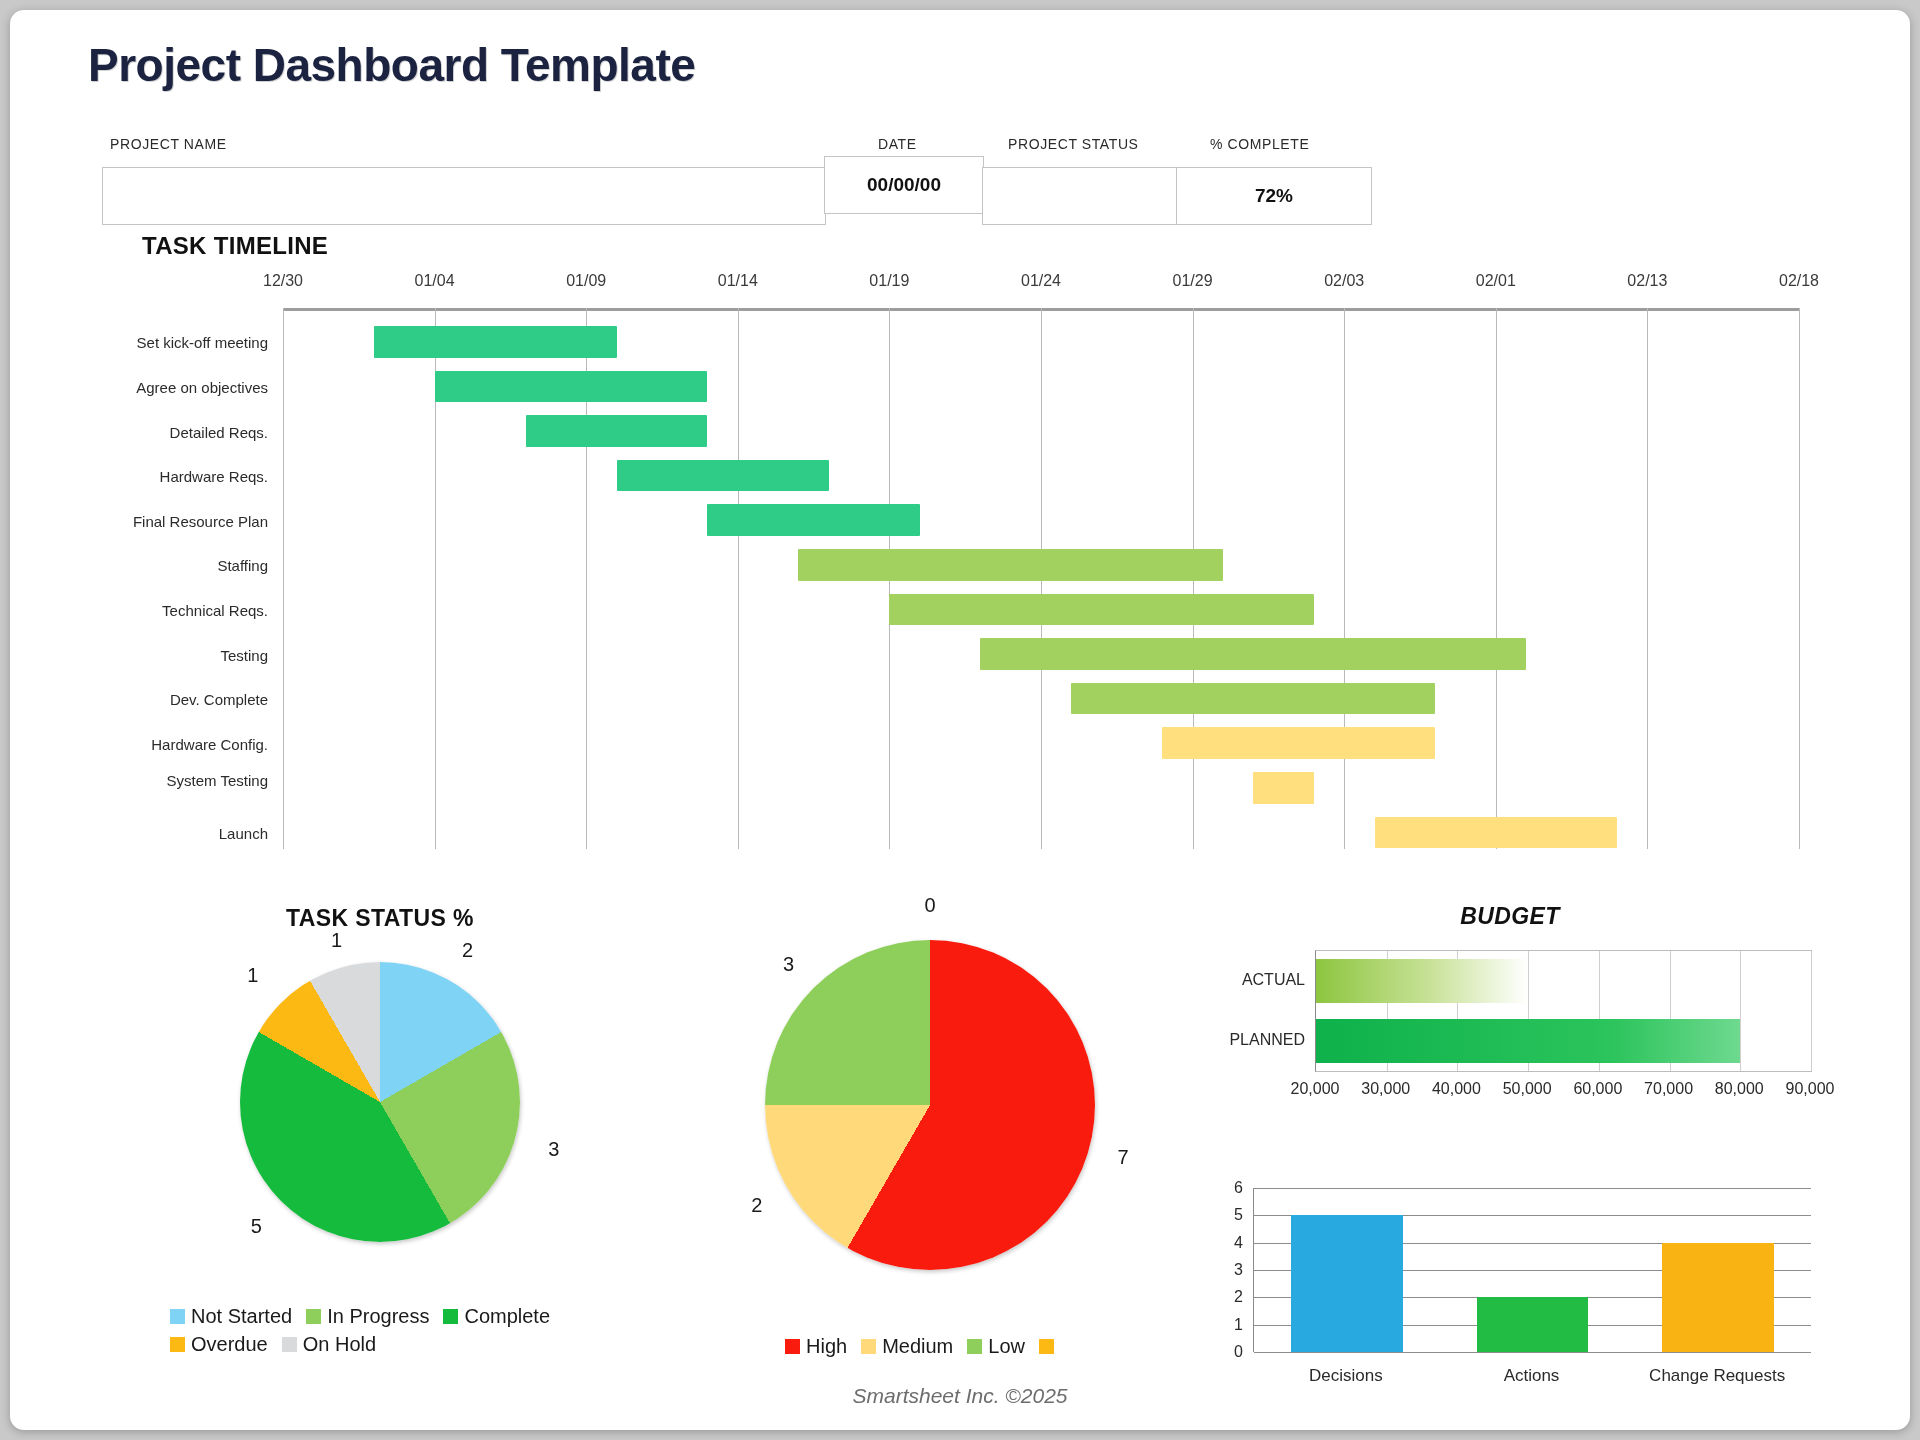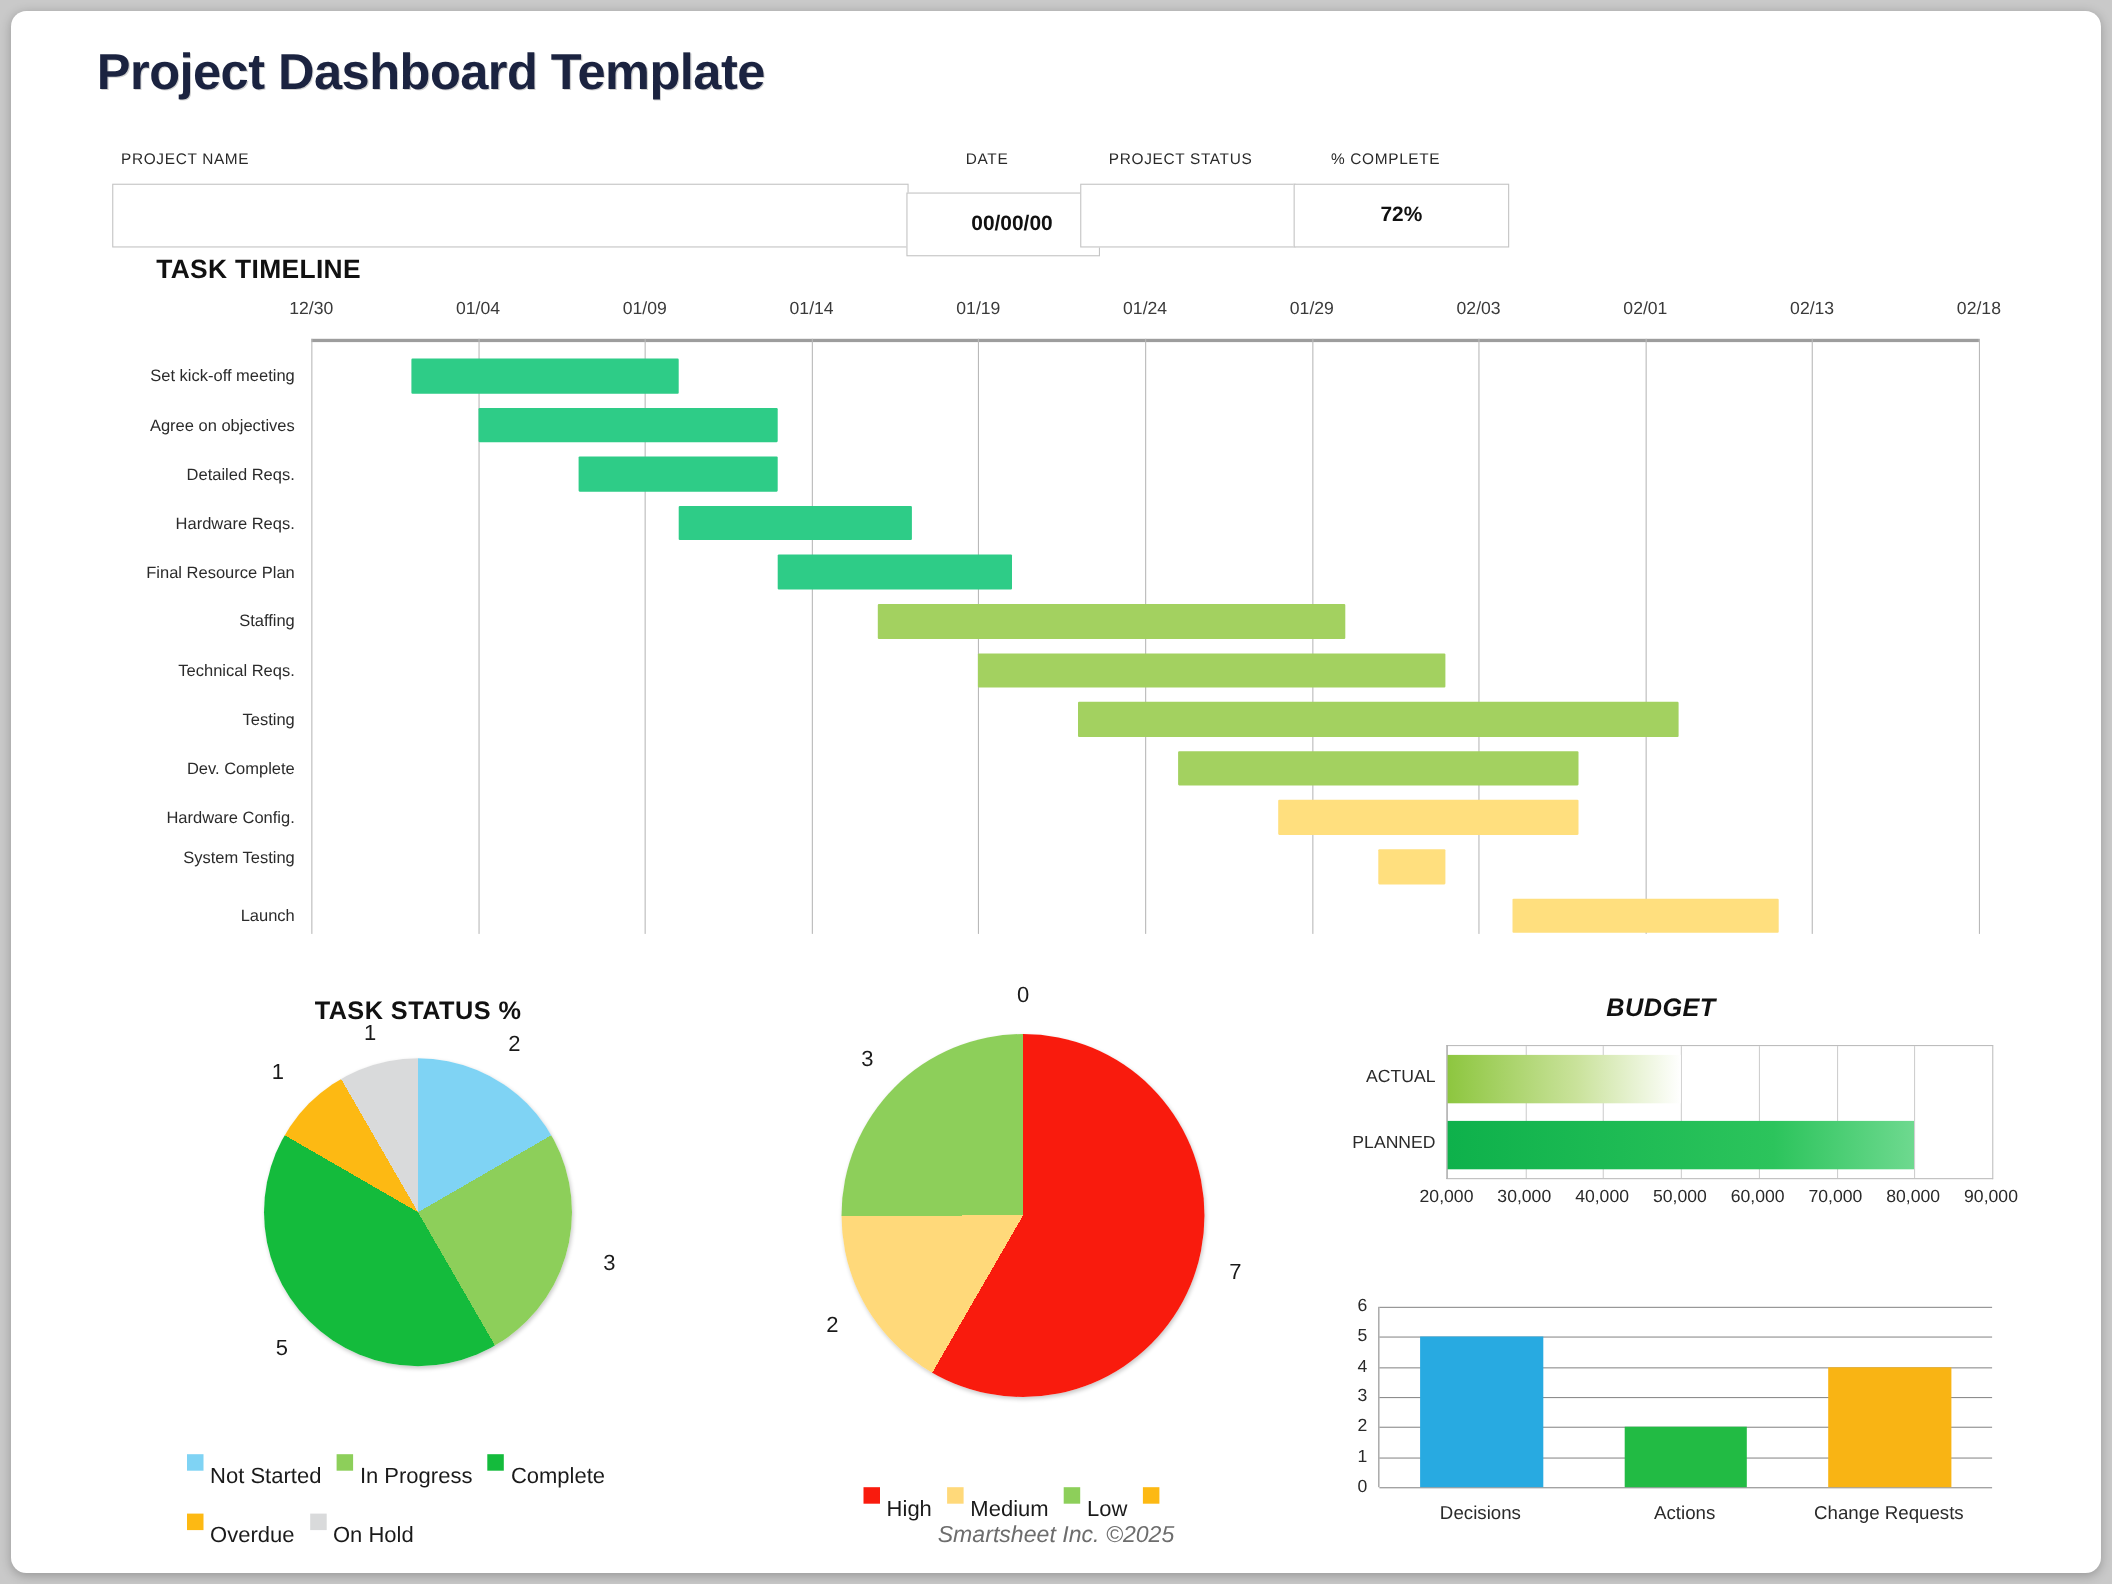--- a/index.html
+++ b/index.html
@@ -71,21 +71,21 @@
 
   
   .pie{position:absolute;border-radius:50%;box-shadow:1px 2px 4px rgba(0,0,0,.22);}
   .pie-lbl{
     position:absolute;font-size:20px;color:#1a1a1a;
     transform:translate(-50%,-50%);white-space:nowrap;
   }
   .legend{position:absolute;display:flex;flex-wrap:wrap;}
   .lg-item{display:flex;align-items:center;margin-right:14px;margin-bottom:5px;}
   .lg-sw{width:15px;height:15px;margin-right:6px;display:inline-block;}
-  .lg-tx{font-size:20px;color:#1a1a1a;white-space:nowrap;margin-top:26px;}
+  .lg-tx{font-size:20px;color:#1a1a1a;white-space:nowrap;}
 
   
   #budget-plot{position:absolute;border:1px solid #bdbdbd;border-left:1px solid #8a8a8a;background:#fff;}
   .bd-grid{position:absolute;width:1px;background:#cfcfcf;top:0;bottom:0;}
   .bd-bar{position:absolute;left:0;}
   .bd-cat{position:absolute;font-size:16px;color:#2a2a2a;transform:translateY(-50%);text-align:right;white-space:nowrap;}
   .bd-tick{position:absolute;font-size:16px;color:#2a2a2a;transform:translateX(-50%);white-space:nowrap;}
 
   
   #pend-plot{position:absolute;background:#fff;border-left:1px solid #8a8a8a;}
@@ -106,21 +106,21 @@
 <div id="page">
 
   <div id="title">Project Dashboard Template</div>
 
   <div class="hdr-label" style="left:100px;top:126px;">PROJECT NAME</div>
   <div class="hdr-label" style="left:868px;top:126px;">DATE</div>
   <div class="hdr-label" style="left:998px;top:126px;">PROJECT  STATUS</div>
   <div class="hdr-label" style="left:1200px;top:126px;">% COMPLETE</div>
 
   <div class="hdr-cell" style="left:92px;top:157px;width:722px;height:56px;"></div>
-  <div class="hdr-cell" style="left:814px;top:165px;width:158px;height:56px;padding-left:16px;">00/00/00</div>
+  <div class="hdr-cell" style="left:814px;top:146px;width:158px;height:56px;">00/00/00</div>
   <div class="hdr-cell" style="left:972px;top:157px;width:194px;height:56px;"></div>
   <div class="hdr-cell" style="left:1166px;top:157px;width:194px;height:56px;">72%</div>
 
   <div class="sec-head" style="left:132px;top:222px;">TASK TIMELINE</div>
   <div id="gantt">
       <div class="g-axis" style="left:273px;top:298px;width:1516px;"></div>
       <div class="g-tick" style="left:273px;top:262px;">12/30</div>
       <div class="g-grid" style="left:273px;top:298px;height:541.2px;"></div>
       <div class="g-tick" style="left:424.6px;top:262px;">01/04</div>
       <div class="g-grid" style="left:424.6px;top:298px;height:541.2px;"></div>

